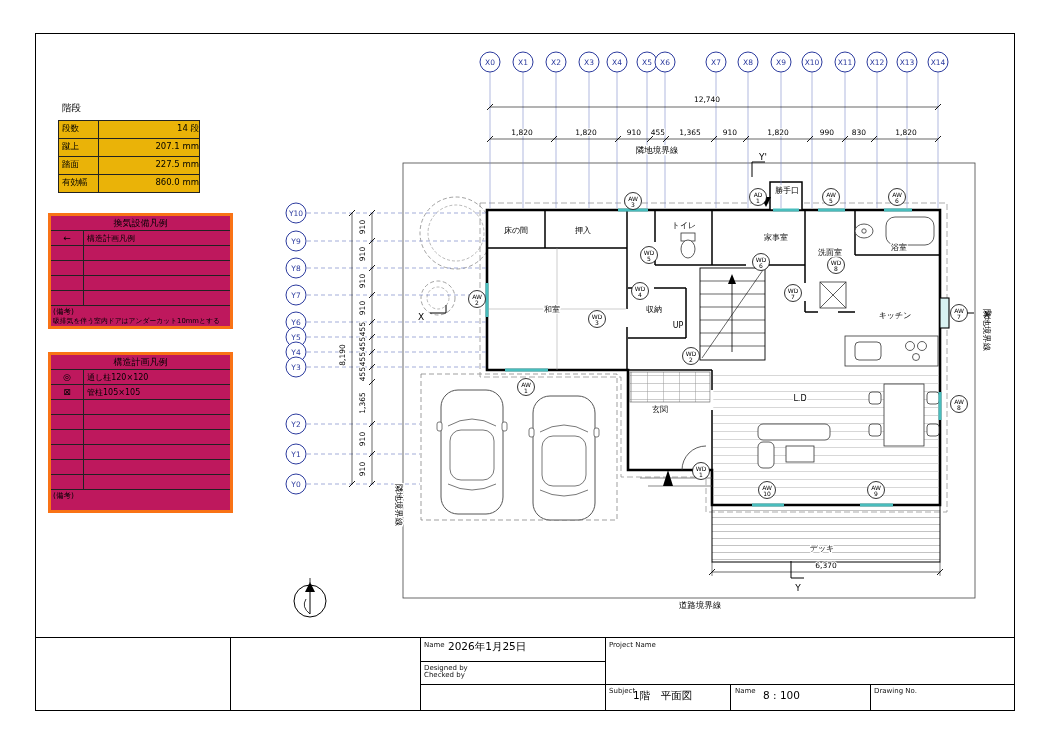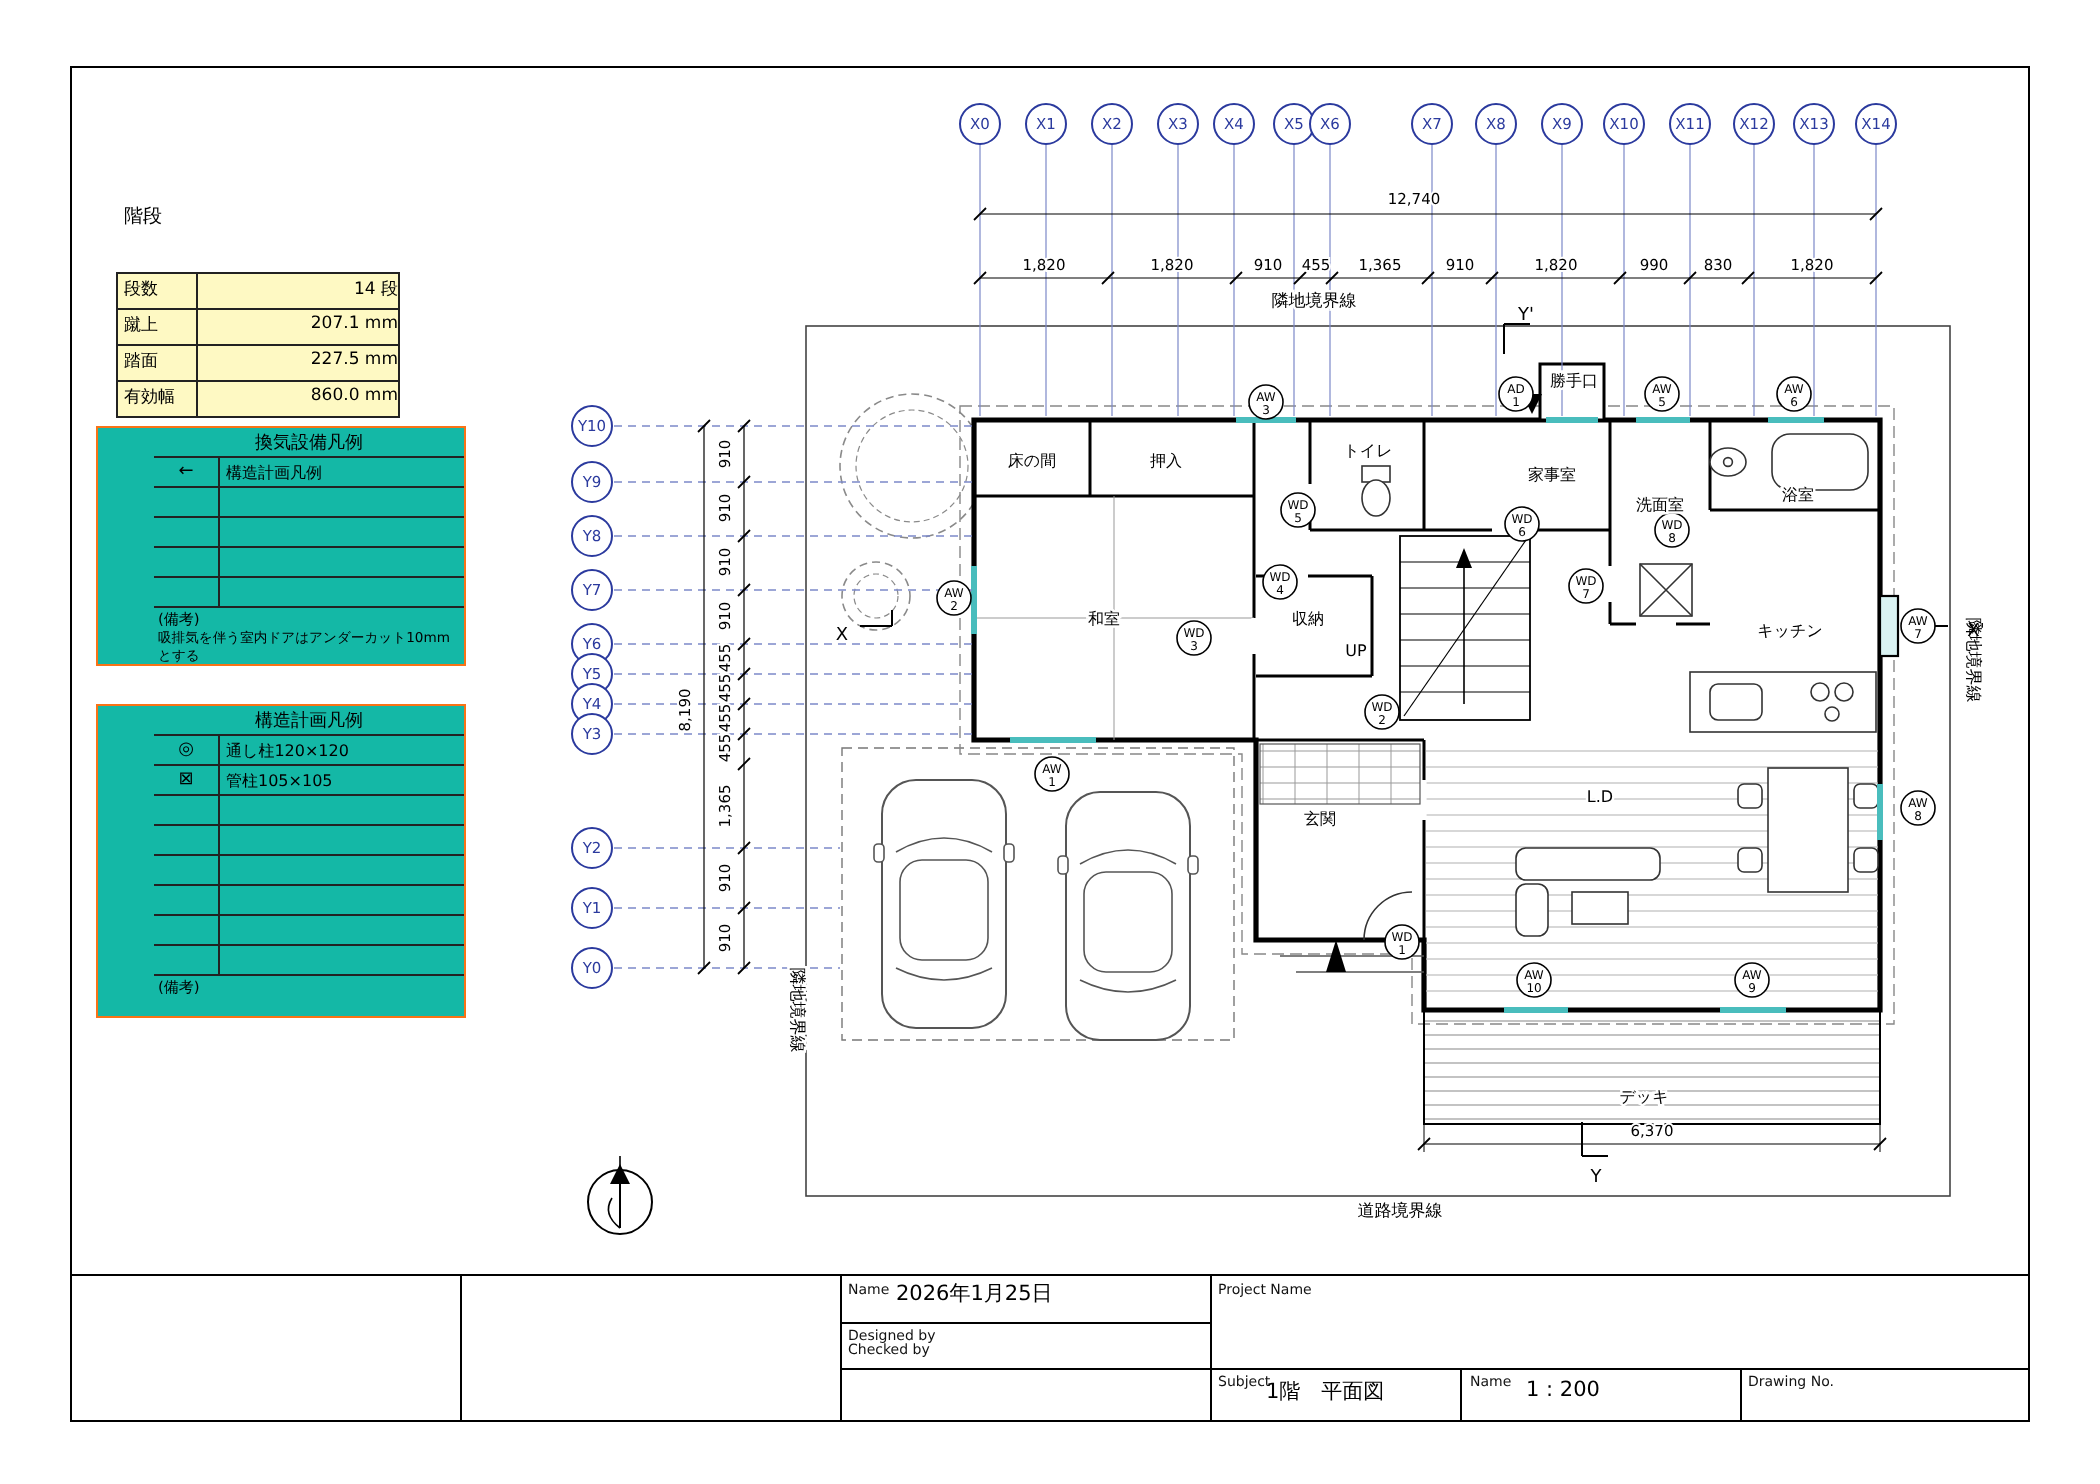--- a/index.html
+++ b/index.html
@@ -11,25 +11,25 @@
   .gx circle,.gy circle{fill:#fff;stroke:#2b3a9e;stroke-width:1;}
   .gx text,.gy text{fill:#2b3a9e;font-size:7.5px;text-anchor:middle;}
   .dim{font-size:7.5px;fill:#000;text-anchor:middle;paint-order:stroke;stroke:#fff;stroke-width:2;}
   .room{font-size:8px;text-anchor:middle;fill:#000;paint-order:stroke;stroke:#fff;stroke-width:2.5;}
   .blabel{font-size:8.5px;text-anchor:middle;fill:#000;paint-order:stroke;stroke:#fff;stroke-width:2.5;}
   .smark{font-size:9px;text-anchor:middle;fill:#000;}
   .tag circle{fill:#fff;stroke:#000;stroke-width:0.8;}
   .tc{font-size:6px;text-anchor:middle;fill:#000;}
   
   .tbl-title{position:absolute;font-size:9.5px;}
-  .stairs-table{position:absolute;left:58px;top:136px;width:140px;border:1px solid #222;border-bottom:none;background:#fef9c3;}
+  .stairs-table{position:absolute;left:58px;top:120px;width:140px;border:1px solid #222;border-bottom:none;background:#eab308;}
   .str{display:flex;height:17px;border-bottom:1px solid #222;}
   .str .c1{width:40px;border-right:1px solid #222;font-size:8.5px;padding:2px 0 0 3px;box-sizing:border-box;}
   .str .c2{flex:1;text-align:right;font-size:8.5px;padding-top:2px;}
-  .legend{position:absolute;background:#14b8a6;border:1px solid #f97316;box-sizing:border-box;padding-left:28px;}
+  .legend{position:absolute;background:#be185d;border:3px solid #f97316;box-sizing:border-box;}
   .legend .lt{height:13px;border-bottom:1px solid #222;text-align:center;font-size:9px;padding-top:1px;}
   .legend .lr{display:flex;height:15px;border-bottom:1px solid #222;box-sizing:border-box;}
   .legend .lr:last-of-type{border-bottom:1px solid #222;}
   .legend .ls{width:32px;border-right:1px solid #222;text-align:center;font-size:9px;line-height:14px;}
   .legend .ll{flex:1;padding:2px 0 0 3px;font-size:8px;}
   .legend .ln{padding:1px 2px 0 2px;font-size:7.5px;line-height:1.3;}
   .legend .ln .note2{font-size:6.8px;}
   
   .tblock{position:absolute;left:35px;top:637px;width:980px;height:73px;border-top:1.2px solid #000;}
   .tblock .vl{position:absolute;top:0;width:1px;height:73px;background:#000;}
@@ -590,15 +590,15 @@
   <div class="tl" style="left:389px;top:3px;">Name</div>
   <div class="tv" style="left:413px;top:2px;">2026年1月25日</div>
   <div class="tl" style="left:389px;top:26px;">Designed by</div>
   <div class="tl" style="left:389px;top:33px;">Checked by</div>
 
   <div class="tl" style="left:574px;top:3px;">Project Name</div>
 
   <div class="tl" style="left:574px;top:49px;">Subject</div>
   <div class="tv" style="left:598px;top:51px;">1階　平面図</div>
   <div class="tl" style="left:700px;top:49px;">Name</div>
-  <div class="tv" style="left:728px;top:51px;">1 : 200</div>
+  <div class="tv" style="left:728px;top:51px;">8 : 100</div>
   <div class="tl" style="left:839px;top:49px;">Drawing No.</div>
 </div>
 
 </body></html>

